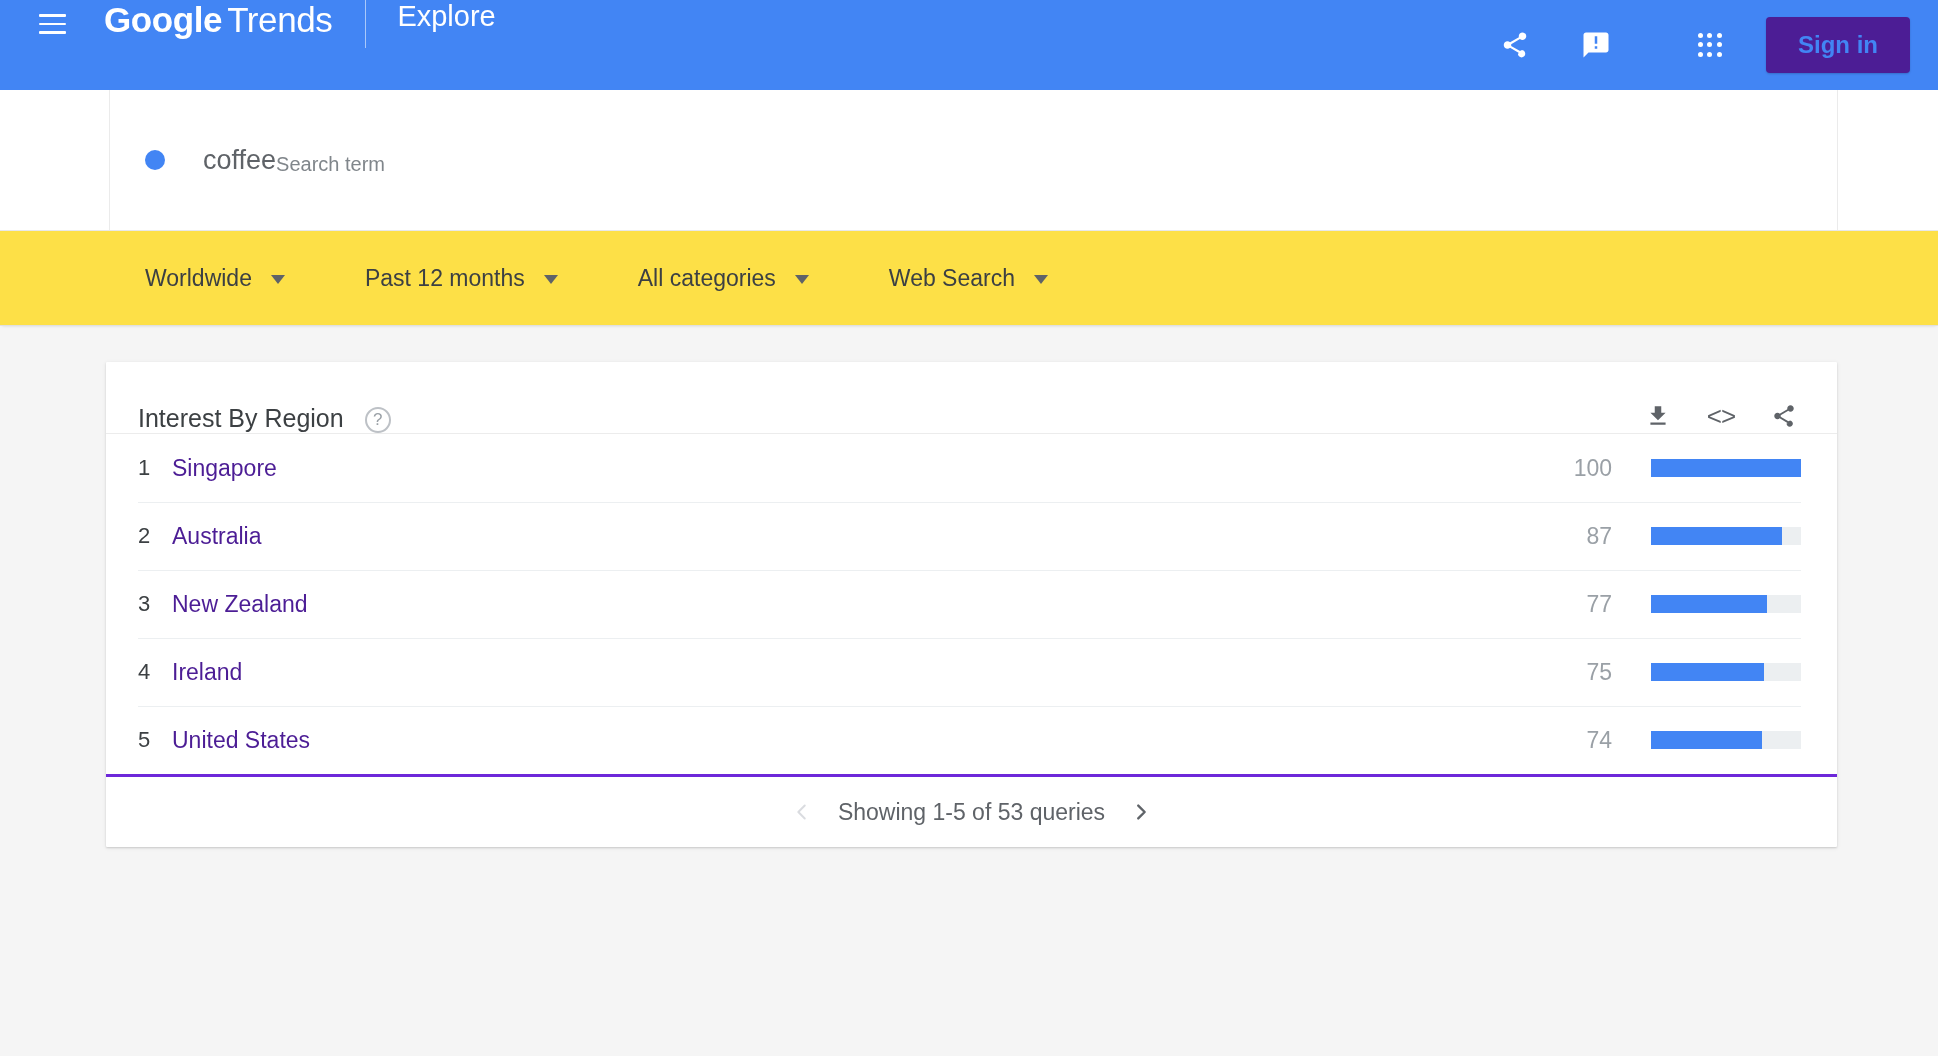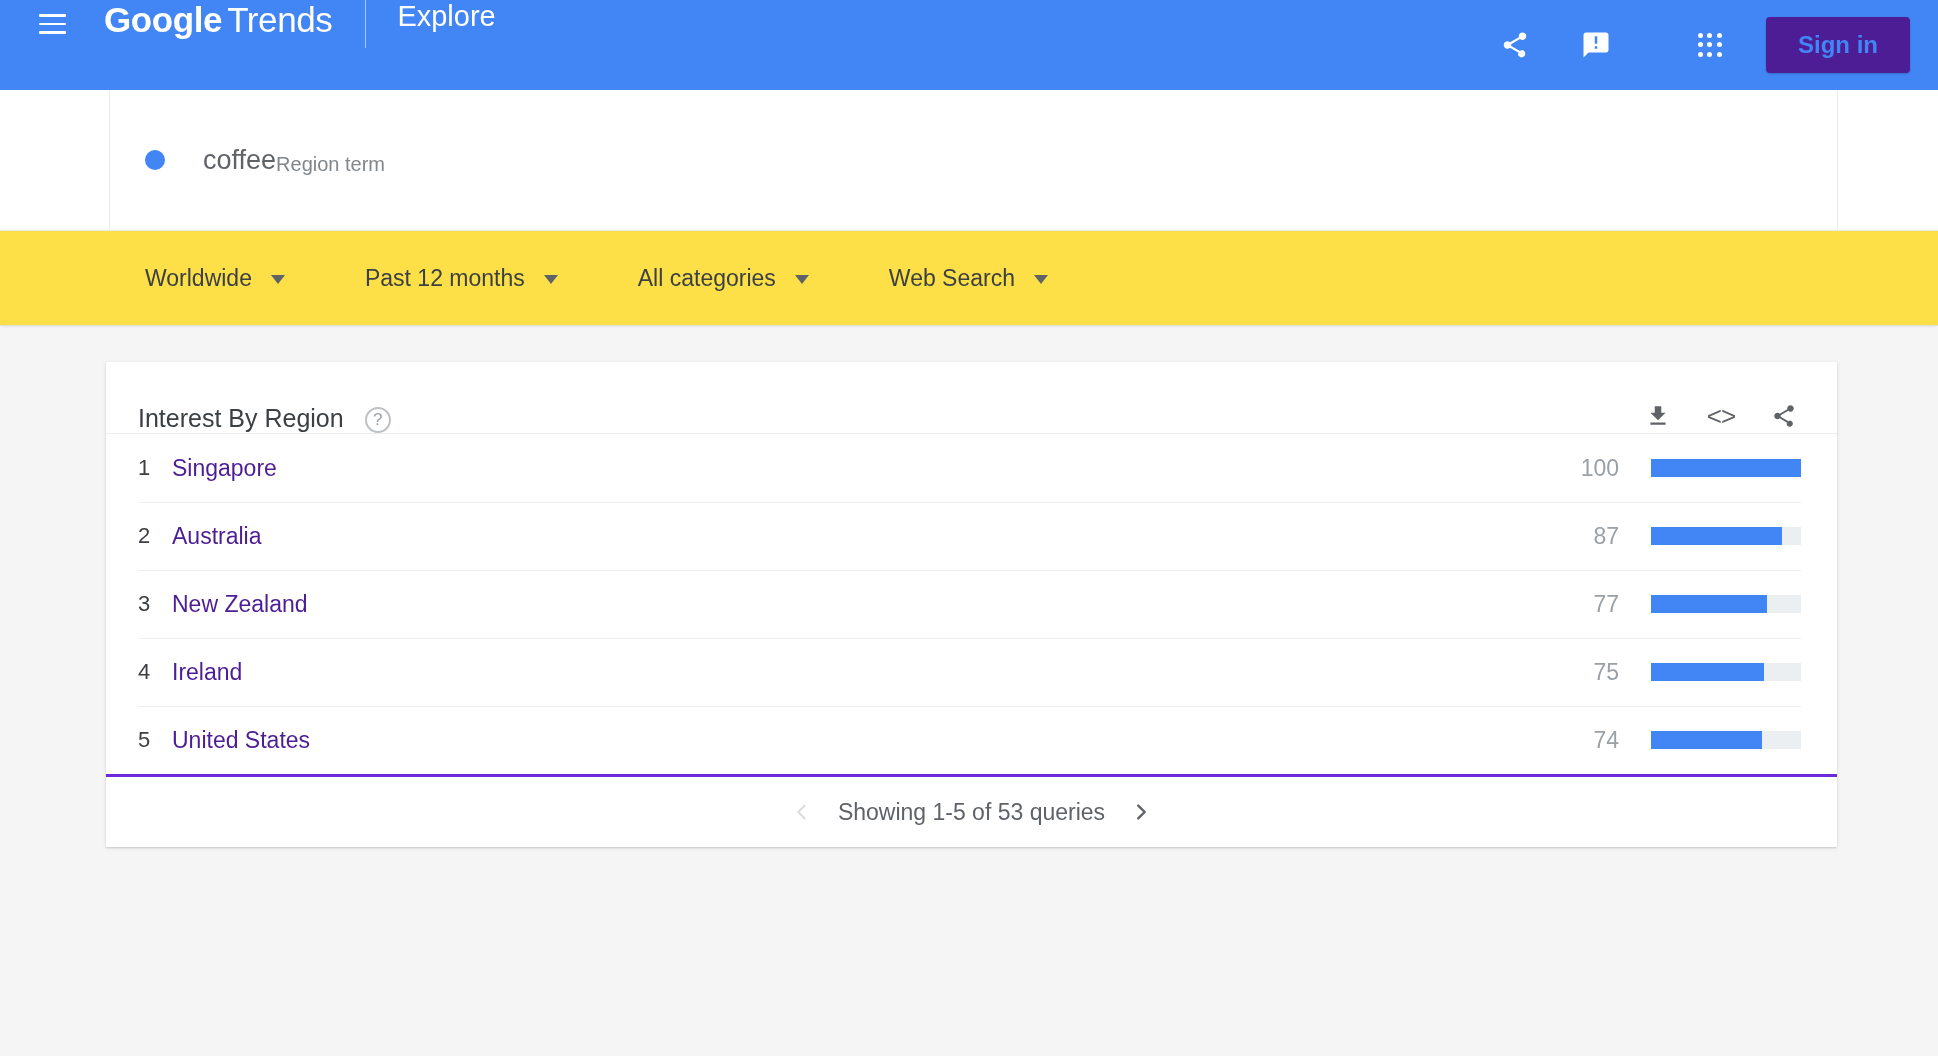--- a/index.html
+++ b/index.html
@@ -274,20 +274,21 @@
     font-size: 23px;
     color: #4c1d95;
     font-weight: 400;
     white-space: nowrap;
   }
   .region-metric {
     margin-left: auto;
     display: flex;
     align-items: center;
     flex: 0 0 auto;
+    gap: 7px;
   }
   .region-value {
     font-size: 23px;
     color: #9aa0a6;
     text-align: right;
     width: 62px;
     font-weight: 400;
   }
   .region-bar-track {
     width: 150px;
@@ -377,21 +378,21 @@
     <button id="sign-in-button">Sign in</button>
   </div>
 </header>
 
 <section id="term-section">
   <div id="term-gutter-left"></div>
   <div id="term-content">
     <div id="term-dot"></div>
     <div id="term-texts">
       <div id="term-title">coffee</div>
-      <div id="term-subtitle">Region term</div>
+      <div id="term-subtitle">Search term</div>
     </div>
   </div>
   <div id="term-gutter-right"></div>
 </section>
 
 <nav id="filter-bar">
   <div class="filter-item">
     <span class="filter-label">Worldwide</span>
     <span class="filter-caret"></span>
   </div>

